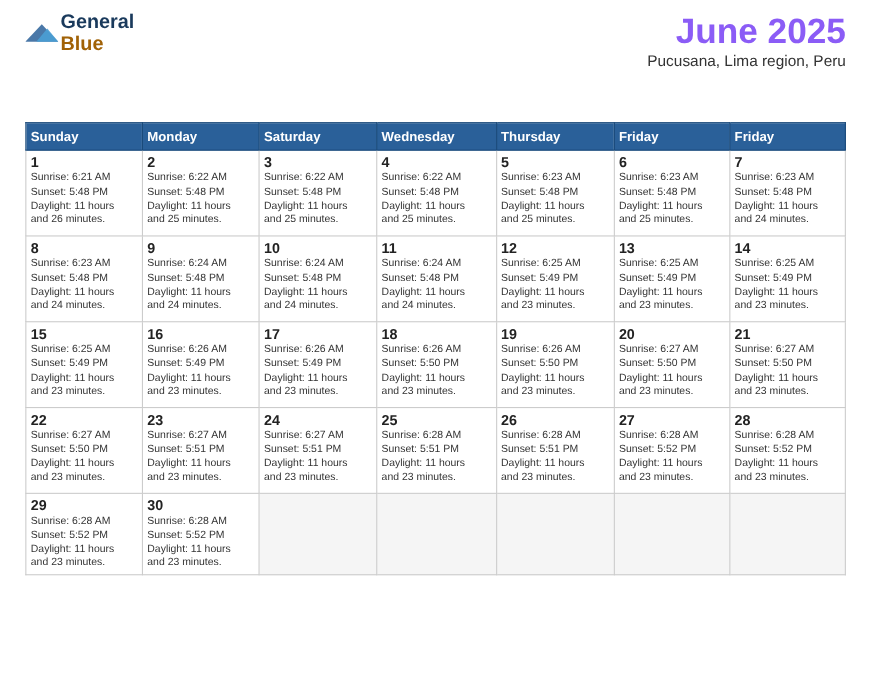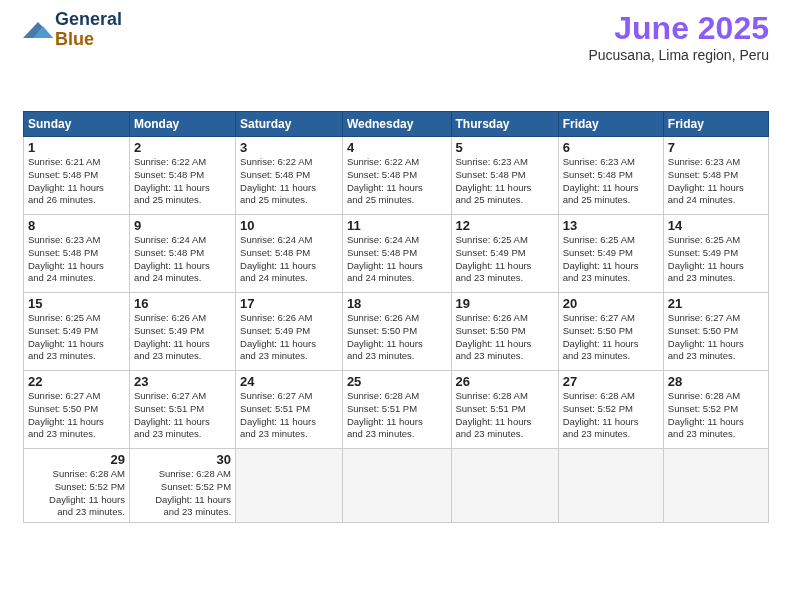--- a/index.html
+++ b/index.html
@@ -85,21 +85,20 @@
     .day-info {
       font-size: 9.5px;
       color: #333;
       line-height: 1.35;
     }
     .week-row td {
       height: 78px;
     }
     .last-row td {
       height: 70px;
-      text-align: right;
     }
   </style>
 </head>
 <body>
 
 <div class="page">
   <div class="header">
     <div class="logo">
       <svg class="logo-icon" viewBox="0 0 30 24">
         <polygon points="0,20 15,4 30,20" fill="#2a6099" opacity="0.85"></polygon>

